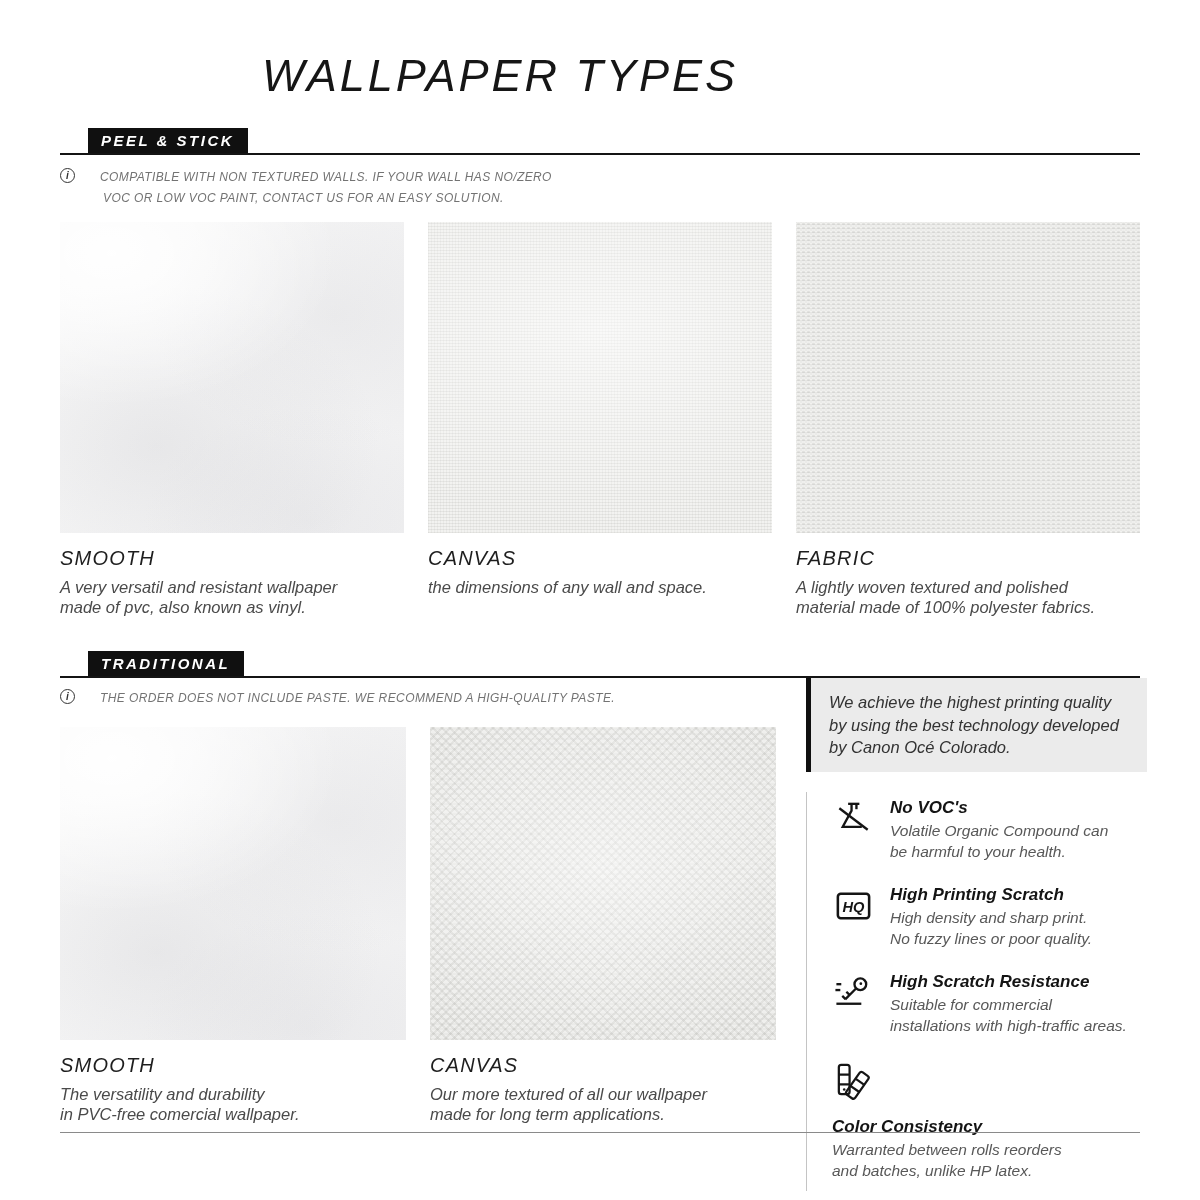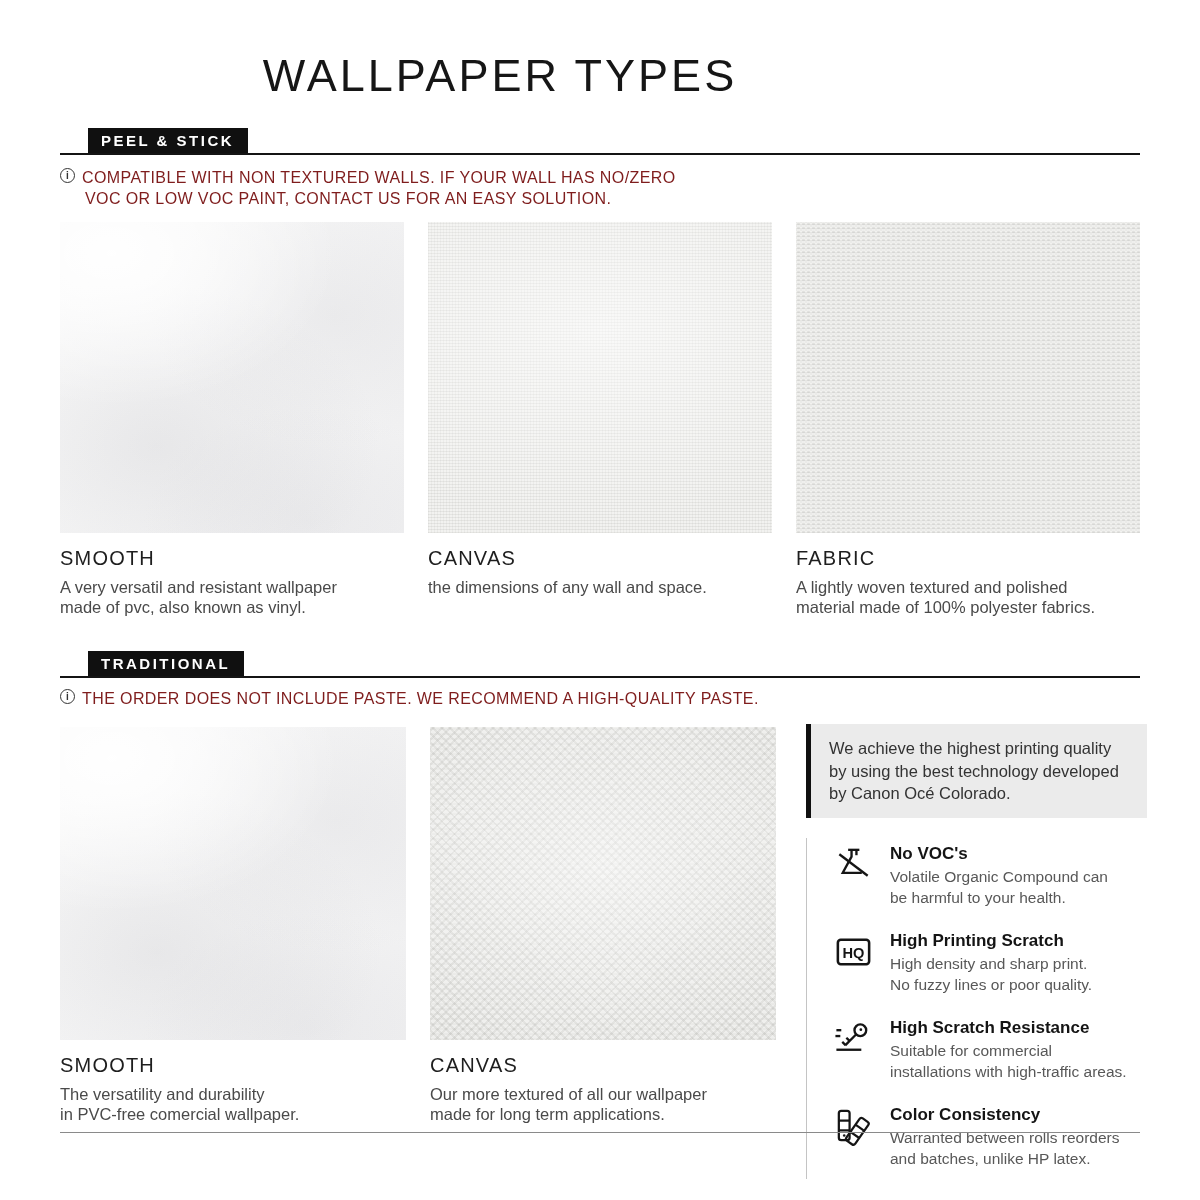--- a/index.html
+++ b/index.html
@@ -1,18 +1,18 @@
 <!DOCTYPE html>
 <html><head>
 <meta charset="utf-8">
 <style>
   * { margin:0; padding:0; box-sizing:border-box; }
   html,body { background:#ffffff; }
   body { font-family:"Liberation Sans", sans-serif; color:#1c1c1c; }
-  .page { position:relative; width:1200px; height:1200px; background:#ffffff; overflow:hidden; }
+  .page { position:relative; width:1200px; height:1200px; background:#ffffff; overflow:hidden;font-style:italic; }
 
   
   .title {
     position:absolute; top:50px; left:60px; width:880px;
     text-align:center; font-size:45px; font-weight:400;
     letter-spacing:3px; color:#161616; white-space:nowrap;
   }
 
   
   .section-header { position:absolute; left:60px; width:1080px; border-bottom:2px solid #141414; line-height:0;padding-left:28px; }
@@ -27,21 +27,21 @@
   
   .note { position:absolute; left:60px; display:flex; gap:7px; align-items:flex-start; }
   .note.n1 { top:167px; }
   .note.n2 { top:688px; }
   .info-circle {
     flex:0 0 auto; width:15px; height:15px; margin-top:1px;
     border:1.5px solid #333; border-radius:50%;
     display:inline-flex; align-items:center; justify-content:center;
     font-size:10px; font-weight:700; color:#333; line-height:1;
   }
-  .note-text { font-size:16px; letter-spacing:.4px; color:#7f1d1d; line-height:21px; }
+  .note-text { font-size:12px; letter-spacing:.4px; color:#737373; line-height:21px;margin-left:18px; }
   .note-text .ln { display:block; }
   .note-text .ln + .ln { padding-left:3px; }
 
   
   .grid { position:absolute; left:60px; display:grid; gap:24px; }
   .grid.row1 { top:222px; width:1080px; grid-template-columns:repeat(3,1fr); }
   .grid.row2 { top:727px; width:716px; grid-template-columns:repeat(2,1fr); }
   .swatch { width:100%; height:311px; }
   .grid.row2 .swatch { height:313px; }
   figcaption { margin-top:14px; }
@@ -80,25 +80,25 @@
       radial-gradient(100% 80% at 50% 45%, rgba(255,255,255,.5) 0%, rgba(255,255,255,0) 75%),
       repeating-linear-gradient(45deg, rgba(118,118,110,.11) 0 2px, transparent 2px 6px),
       repeating-linear-gradient(-45deg, rgba(118,118,110,.11) 0 2px, transparent 2px 6px),
       repeating-linear-gradient(0deg, rgba(118,118,110,.05) 0 2px, transparent 2px 5px);
   }
 
   
   .sidebar { position:absolute; left:806px; top:678px; width:341px; }
   .quote {
     border-left:5px solid #101010; background:#ebebeb;
-    padding:13px 18px 13px 18px; font-size:16.5px; line-height:22.5px; color:#333333;margin-top:46px;
+    padding:13px 18px 13px 18px; font-size:16.5px; line-height:22.5px; color:#333333;
   }
   .features { margin-top:20px; border-left:1px solid #c4c4c4; padding:5px 0 2px 25px; }
   .feature { display:flex; gap:15px; align-items:flex-start; margin-bottom:22px; }
-  .feature:last-child { margin-bottom:8px; }
+  .feature:last-child { margin-bottom:8px;flex-direction:column; }
   .f-icon { flex:0 0 auto; width:43px; height:43px; }
   .f-icon svg { width:43px; height:43px; display:block; }
   .f-title { font-size:17px; font-weight:700; color:#141414; line-height:21px; }
   .f-desc { margin-top:2px; font-size:15.5px; color:#585858; line-height:21px; }
   .f-desc .ln { display:block; }
 
   
   .bottom-line { position:absolute; left:60px; top:1132px; width:1080px; border-top:1.5px solid #8a8a8a; }
 </style>
 </head>

